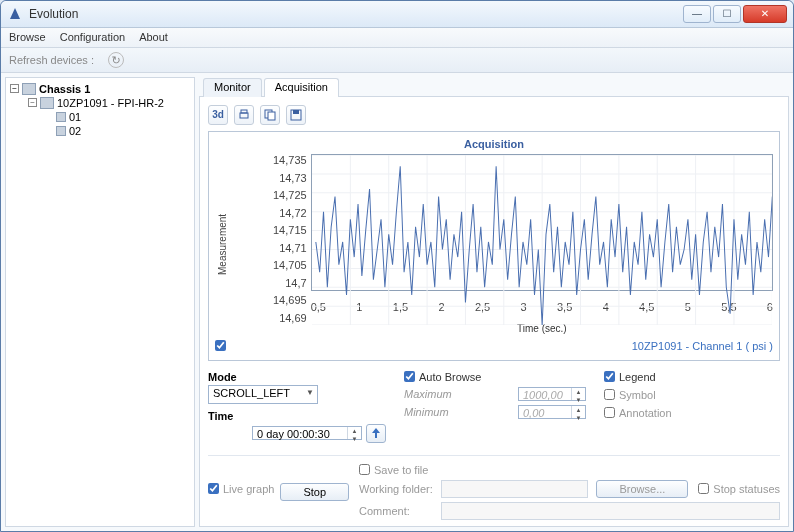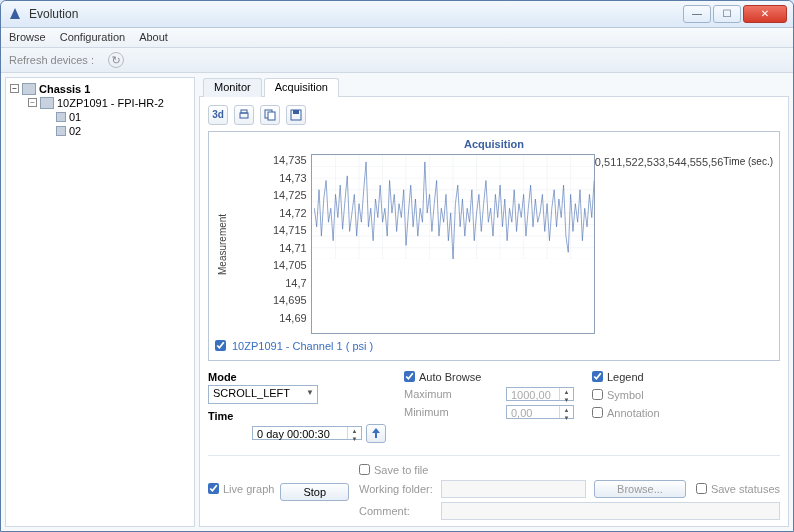--- a/index.html
+++ b/index.html
@@ -32,35 +32,35 @@
   .icon-row { display:flex; gap:6px; padding:2px 0 6px 0;}
   .tool-icon { width:20px; height:20px; border:1px solid #c4cedb; border-radius:3px; background:linear-gradient(#fdfeff,#edf2f8); display:flex; align-items:center; justify-content:center; cursor:pointer; color:#3a5fa0; font-size:10px; font-weight:bold;}
   .chart-box { border:1px solid #bac7d8; background:#fff; padding:4px 6px 6px 6px;}
   .chart-title { text-align:center; color:#3a5fa0; font-weight:bold; padding:2px 0 4px 0;}
   .chart-inner { position:relative; height:180px; display:flex;}
   .ylabel-rot { writing-mode: vertical-rl; transform: rotate(180deg); text-align:center; color:#444; font-size:10px; padding:0 2px;}
   .yaxis { display:flex; flex-direction:column; justify-content:space-between; text-align:right; padding:0 4px; color:#444; font-size:10px; height:170px;margin-left:39px;}
   .plot-area { flex:1; position:relative; border:1px solid #8ea0b6; background:#fff;}
   .xaxis { display:flex; justify-content:space-between; padding:2px 0 0 0; font-size:10px; color:#444;}
   .xlabel { text-align:center; font-weight:normal; color:#333; font-size:10px; padding-top:2px;}
-  .legend-row { display:flex; justify-content:flex-start; align-items:center; gap:6px; padding:6px 0 2px 0; color:#3a5fa0; font-weight:normal;}
+  .legend-row { display:flex; justify-content:space-between; align-items:center; gap:6px; padding:6px 0 2px 0; color:#3a5fa0; font-weight:normal;}
   .legend-check { width:11px; height:11px; accent-color:#3a70c0;}
   .controls-row { display:flex; gap:18px; padding-top:10px;}
   .ctrl-block label.hdr { font-weight:bold; display:block; margin-bottom:2px;}
   .combo { border:1px solid #9fb4cf; background:#fff; padding:1px 18px 1px 4px; width:110px; height:19px; position:relative; cursor:pointer;}
   .combo::after { content:"▼"; position:absolute; right:3px; top:2px; font-size:8px; color:#555;}
   .time-row { display:flex; align-items:center; gap:4px; margin-top:2px;}
   .spinner-box { border:1px solid #9fb4cf; background:#fff; padding:1px 16px 1px 4px; width:110px; height:14px; position:relative;margin-left:44px;}
   .spin-btns { position:absolute; right:0; top:0; bottom:0; width:14px; border-left:1px solid #cfd8e3; display:flex; flex-direction:column;}
   .spin-btns div { flex:1; font-size:6px; text-align:center; cursor:pointer; color:#555; line-height:8px;}
   .up-btn { width:20px; height:19px; border:1px solid #9fb4cf; background:linear-gradient(#fdfeff,#e7eef6); border-radius:3px; display:flex; align-items:center; justify-content:center; cursor:pointer; color:#3a5fa0;}
   .autoscale-block { display:flex; flex-direction:column; gap:4px;}
   .chk-line { display:flex; align-items:center; gap:4px; color:#333;}
   .chk-line.disabled { color:#999;}
-  .minmax-row { display:flex; align-items:center; gap:4px;}
+  .minmax-row { display:flex; align-items:center; gap:16px;font-style:italic;}
   .minmax-row label { width:54px; color:#999;}
   .minmax-row .spinner-box { width:68px; color:#aaa;}
   .legend-block { display:flex; flex-direction:column; gap:6px;}
   .bottom-row { display:flex; align-items:center; gap:10px; border-top:1px solid #e1e7ef; margin-top:12px; padding-top:8px;}
   .live-col { display:flex; flex-direction:row; gap:6px; align-items:flex-start;}
   .btn { border:1px solid #9fb4cf; background:linear-gradient(#fdfeff,#e7eef6); padding:2px 22px; border-radius:3px; cursor:pointer;}
   .file-grid { display:grid; grid-template-columns:auto 1fr auto; gap:4px 8px; align-items:center; flex:1; color:#999;}
   .text-input { border:1px solid #cfd8e3; background:#f7f7f7; height:18px; width:100%;}
   svg.plot { position:absolute; inset:0; }
 </style>
@@ -152,21 +152,21 @@
                 <span>14,73</span>
                 <span>14,725</span>
                 <span>14,72</span>
                 <span>14,715</span>
                 <span>14,71</span>
                 <span>14,705</span>
                 <span>14,7</span>
                 <span>14,695</span>
                 <span>14,69</span>
               </div>
-            <div style="flex:1; display:flex; flex-direction:row;">
+            <div style="flex:1; display:flex; flex-direction:column;gap:8px;">
               <div class="plot-area" id="plot">
                 <svg class="plot" id="plotsvg" preserveAspectRatio="none" viewBox="0 0 460 170">
                     <line x1="0" x2="460" y1="0" y2="0" stroke="#eef0f4"></line>
                     <line x1="0" x2="460" y1="18.88888888889187" y2="18.88888888889187" stroke="#eef0f4"></line>
                     <line x1="0" x2="460" y1="37.77777777777703" y2="37.77777777777703" stroke="#eef0f4"></line>
                     <line x1="0" x2="460" y1="56.6666666666689" y2="56.6666666666689" stroke="#eef0f4"></line>
                     <line x1="0" x2="460" y1="75.55555555555406" y2="75.55555555555406" stroke="#eef0f4"></line>
                     <line x1="0" x2="460" y1="94.44444444444594" y2="94.44444444444594" stroke="#eef0f4"></line>
                     <line x1="0" x2="460" y1="113.3333333333311" y2="113.3333333333311" stroke="#eef0f4"></line>
                     <line x1="0" x2="460" y1="132.22222222222297" y2="132.22222222222297" stroke="#eef0f4"></line>
@@ -286,21 +286,21 @@
             <div class="chk-line disabled" style="grid-column:1 / span 3;">
               <input type="checkbox" class="legend-check" style="">
               <span>Save to file</span>
             </div>
             <span>Working folder:</span>
             <input class="text-input" disabled="" style="">
             <div style="display:flex; gap:10px; align-items:center;">
               <button class="btn" disabled="" style="color:#999">Browse...</button>
               <div class="chk-line disabled">
                 <input type="checkbox" class="legend-check" style="">
-                <span>Save statuses</span>
+                <span>Stop statuses</span>
               </div>
             </div>
             <span>Comment:</span>
             <input class="text-input" disabled="" style="grid-column: 2 / span 2;">
           </div>
         </div>
 
       </div>
     </div>
   </div>

